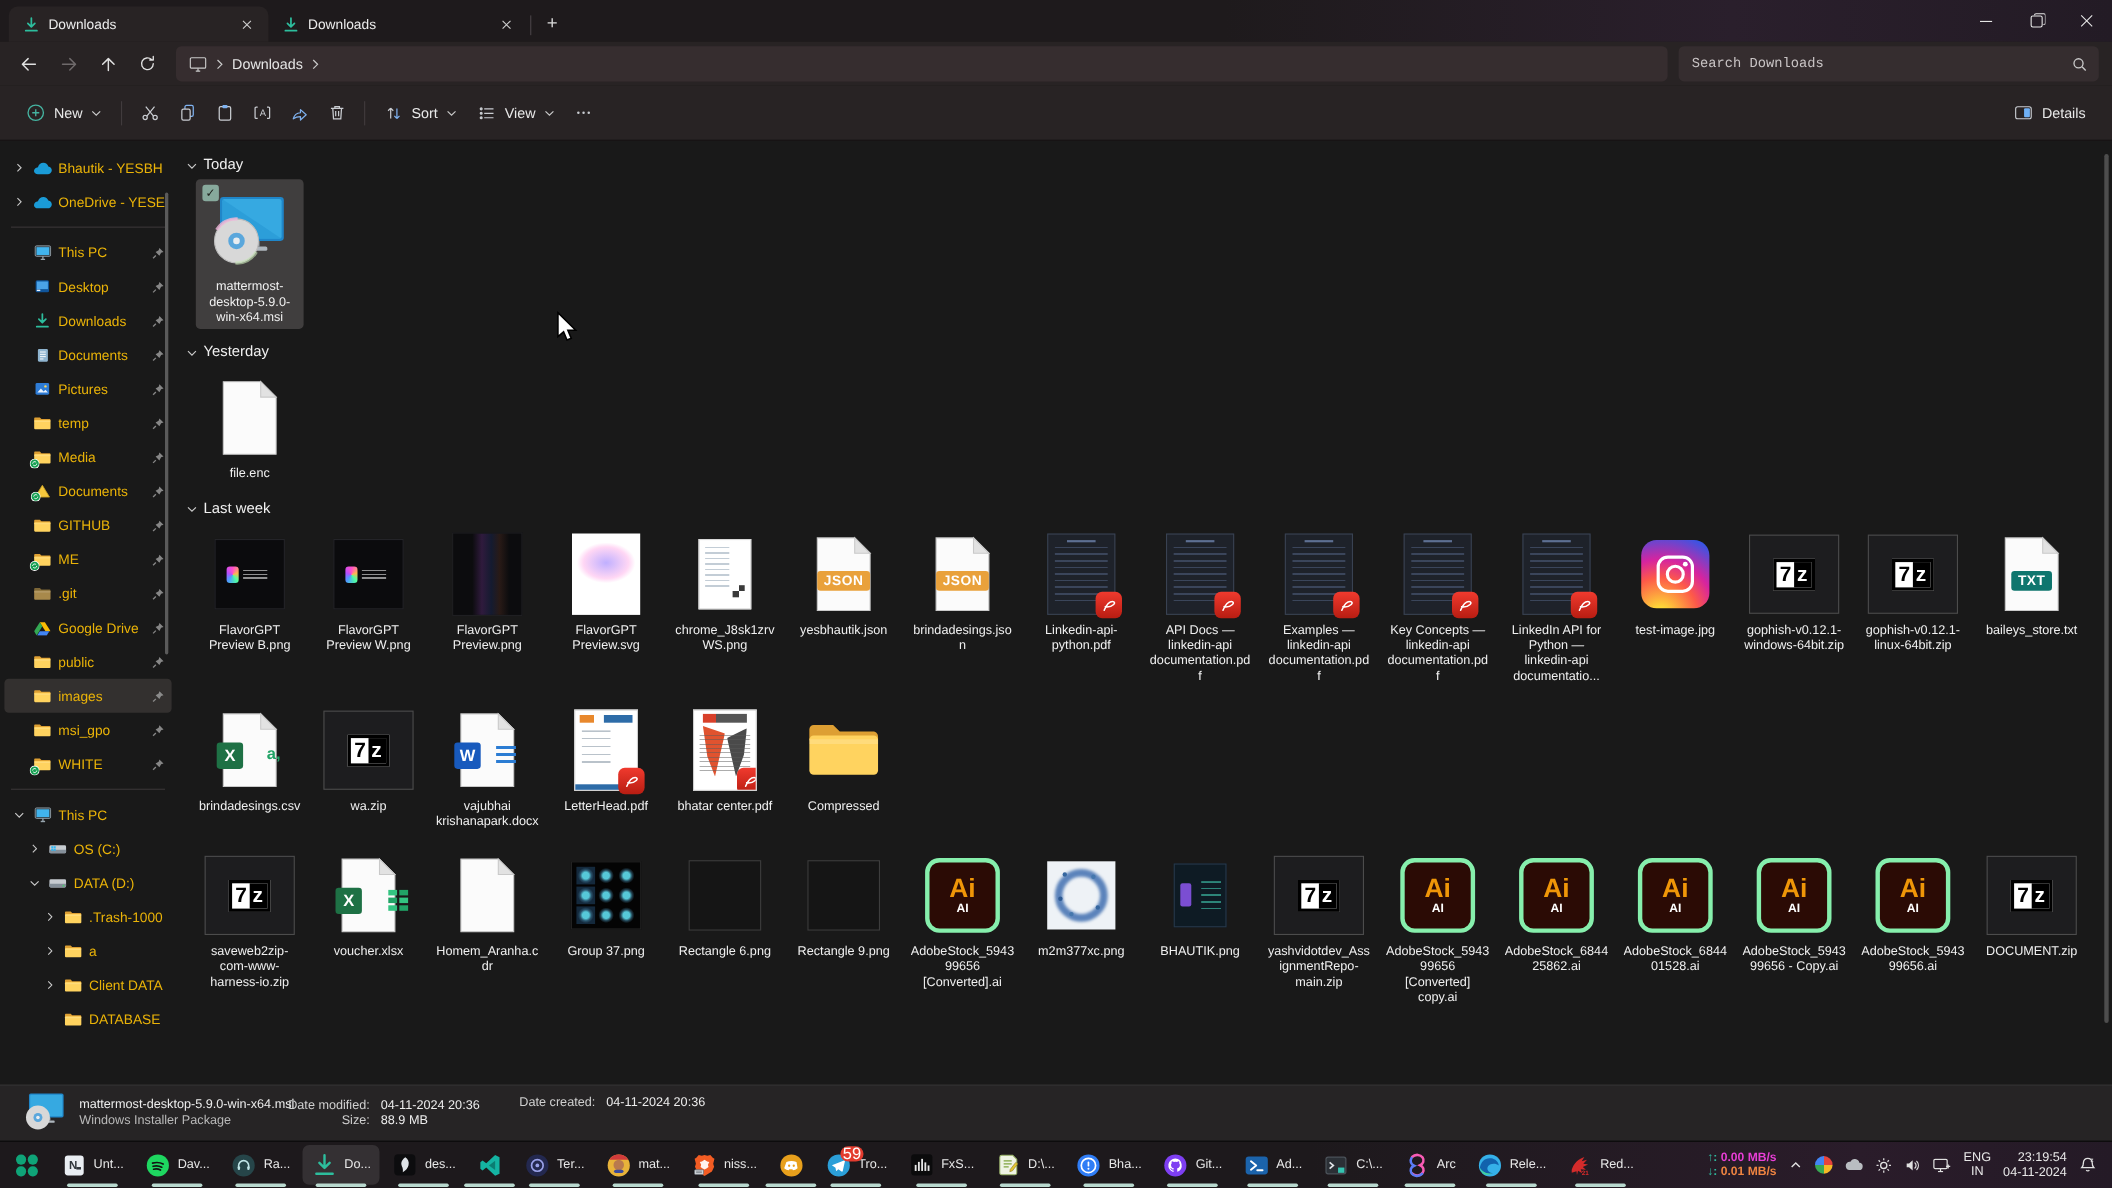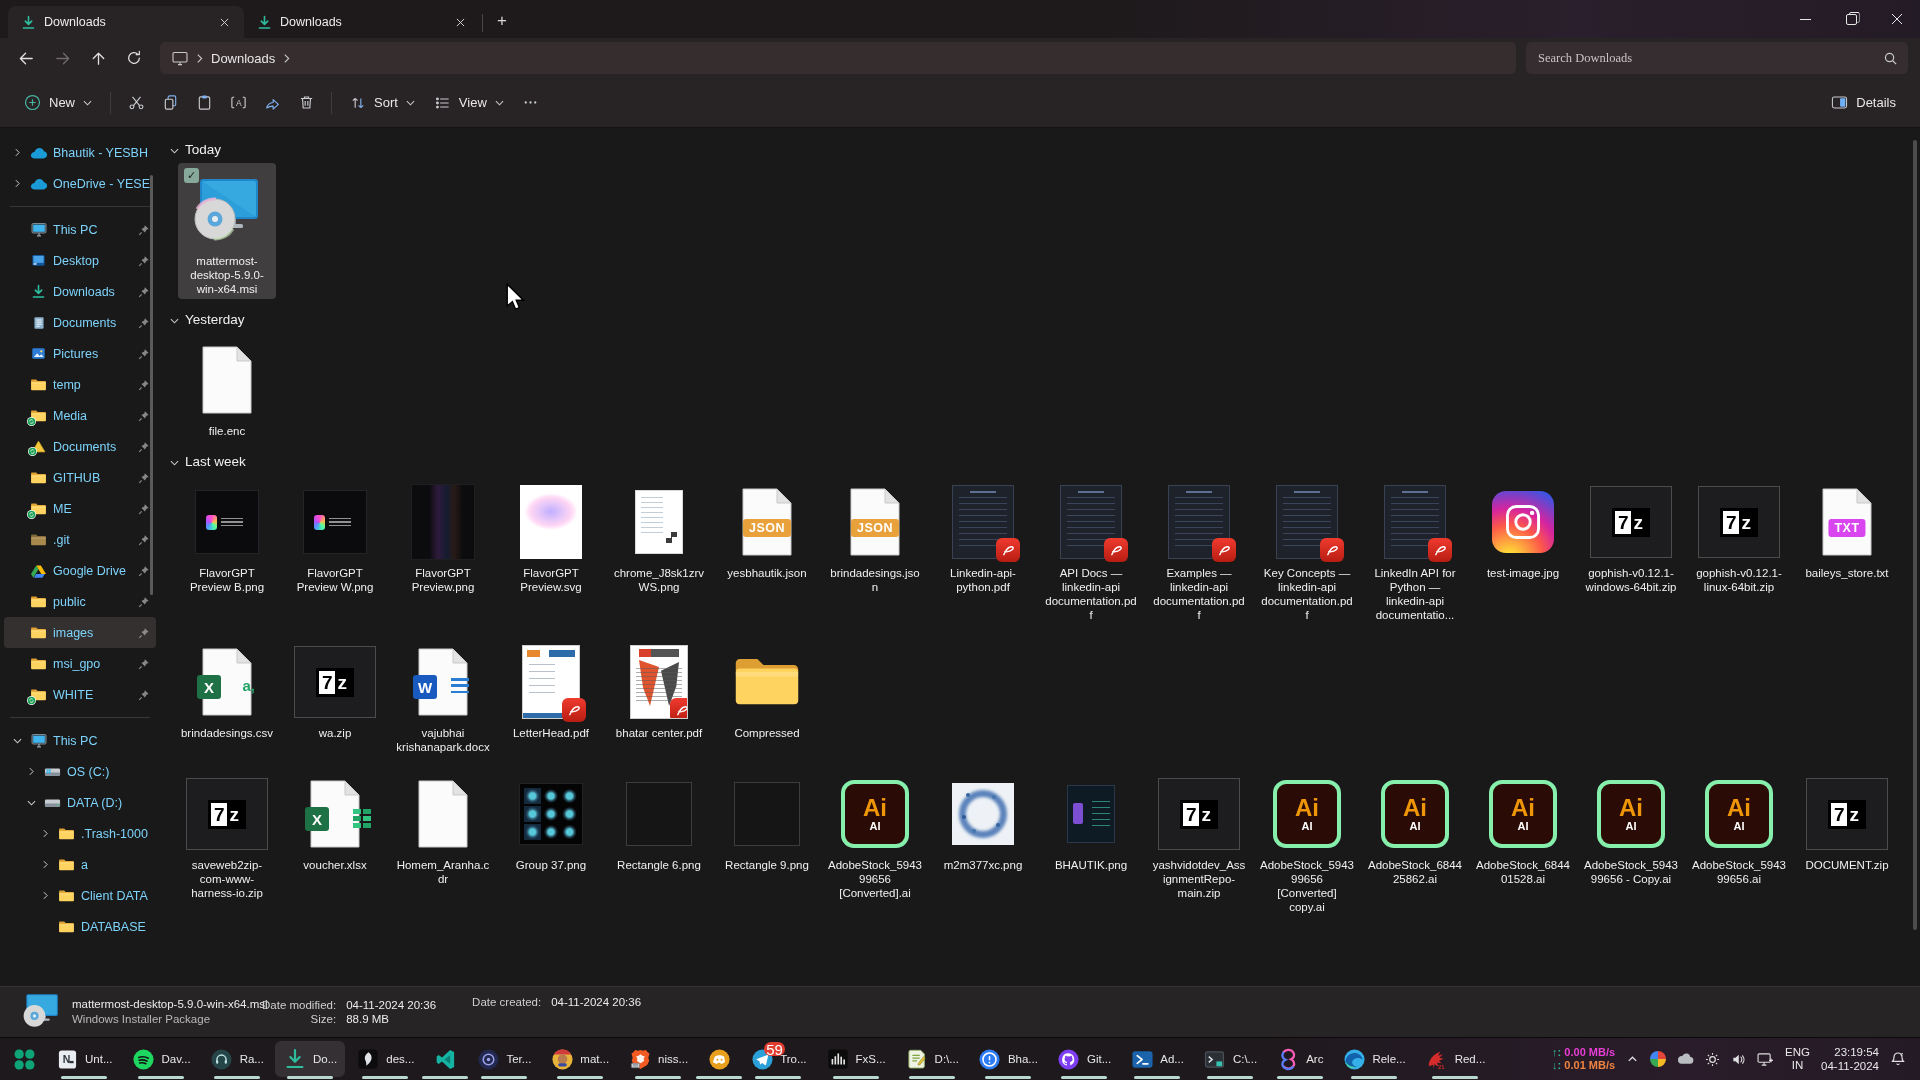--- a/index.html
+++ b/index.html
@@ -19,32 +19,32 @@
   .wincontrols{margin-left:auto;display:flex;height:38px;align-items:stretch}
   .winbtn{width:46px;display:flex;align-items:center;justify-content:center}
   .ic-min{width:11px;height:1px;background:#e6e6e6}
   .ic-restore{width:9px;height:9px;border:1px solid #e6e6e6;border-radius:2px;position:relative}
   .ic-restore::before{content:"";position:absolute;left:2px;top:-3px;width:9px;height:9px;border:1px solid #e6e6e6;border-radius:2px;clip-path:polygon(0 0,100% 0,100% 100%,78% 100%,78% 22%,0 22%)}
   
   .navbar{position:absolute;top:38px;left:0;right:0;height:40px;background:#282324;display:flex;align-items:center;padding:0 8px;box-sizing:border-box}
   .navbtn{width:36px;height:32px;border-radius:5px;display:flex;align-items:center;justify-content:center;flex:none}
   .addressbar{flex:1;height:32px;background:#362d2f;border-radius:5px;margin:0 10px 0 8px;display:flex;align-items:center;gap:8px;padding:0 12px;font-size:13px;color:#e6e6e6}
   .searchbox{width:382px;height:32px;background:#352d2f;border-radius:5px;display:flex;align-items:center;padding:0 10px;margin-right:4px;box-sizing:border-box}
-  .searchbox input{flex:1;background:transparent;border:none;outline:none;color:#d9d9d9;font-size:12.5px;font-family:Liberation Serif, serif}
+  .searchbox input{flex:1;background:transparent;border:none;outline:none;color:#d9d9d9;font-size:12.5px;font-family:Liberation Mono, monospace}
   .searchbox input::placeholder{color:#c9c4c5}
   
   .toolbar{position:absolute;top:78px;left:0;right:0;height:50px;background:#282324;border-bottom:1px solid #141112;display:flex;align-items:center;padding:0 14px;box-sizing:border-box}
   .tbtn{display:flex;align-items:center;gap:8px;padding:7px 10px;border-radius:5px;font-size:13px;color:#e8e8e8;flex:none}
   .tico{width:34px;height:32px;display:flex;align-items:center;justify-content:center;border-radius:5px;flex:none}
   .tb-sep{width:1px;height:22px;background:#413b3d;margin:0 8px;flex:none}
   .tb-spacer{flex:1}
   .chev-d{display:inline-flex}
   
   .sidebar{position:absolute;top:129px;left:0;width:160px;bottom:94px;overflow:hidden;padding-top:8px;box-sizing:border-box}
-  .side-item{height:31px;display:flex;align-items:center;gap:5px;font-size:12.5px;color:#7dd3fc;border-radius:4px;margin:0 4px;padding-right:4px;box-sizing:border-box}
+  .side-item{height:31px;display:flex;align-items:center;gap:5px;font-size:12.5px;color:#eab308;border-radius:4px;margin:0 4px;padding-right:4px;box-sizing:border-box}
   .side-item.selected{background:#33302f}
   .side-chev{width:14px;display:flex;justify-content:center;flex:none}
   .side-ico{width:19px;display:flex;justify-content:center;align-items:center;flex:none;position:relative}
   .side-label{flex:1;white-space:nowrap;overflow:hidden}
   .side-pin{width:14px;display:flex;flex:none;opacity:.85}
   .side-divider{height:1px;background:#3a3637;margin:7px 10px}
   .ovl{position:relative;display:inline-flex}
   .sync{position:absolute;left:-3px;bottom:-3px;display:inline-flex}
   .side-scroll{position:absolute;top:175px;left:150px;width:3px;height:420px;background:#5a5a5a;border-radius:2px}
   
@@ -1014,21 +1014,21 @@
         <div class="tile-label">gophish-v0.12.1-linux-64bit.zip</div>
       </div>
           <div class="tile">
 
         <div class="tile-icon">
               <span class="pagewrap">
                 <svg viewBox="0 0 56 70" width="56" height="70">
                   <path d="M4 2h34l14 14v52H4z" fill="#fbfbfb" stroke="#c9c9c9"></path>
                   <path d="M38 2l14 14H38z" fill="#e2e2e2" stroke="#c9c9c9"></path>
                 </svg>
-                <span class="fbadge" style="background:#d946ef">TXT</span>
+                <span class="fbadge" style="background:#0f766e">TXT</span>
               </span>
             </div>
         <div class="tile-label">baileys_store.txt</div>
       </div>
         </div>
         <div class="file-row">
           <div class="tile">
 
         <div class="tile-icon">
               <span class="pagewrap">

